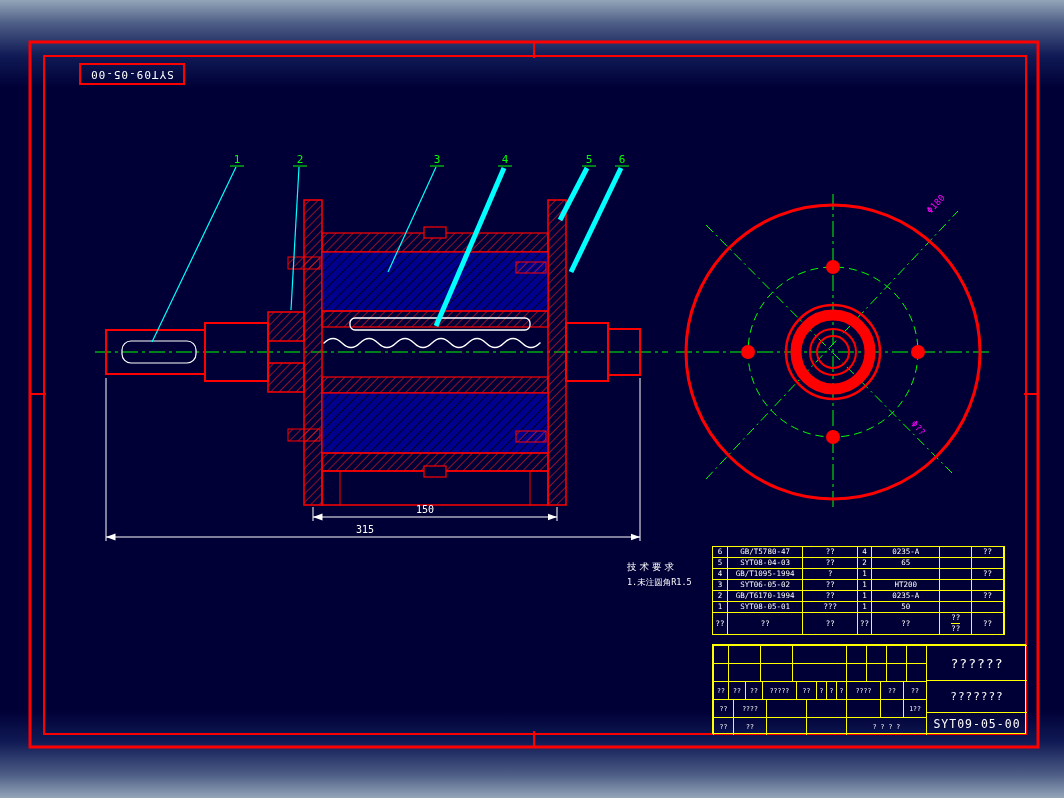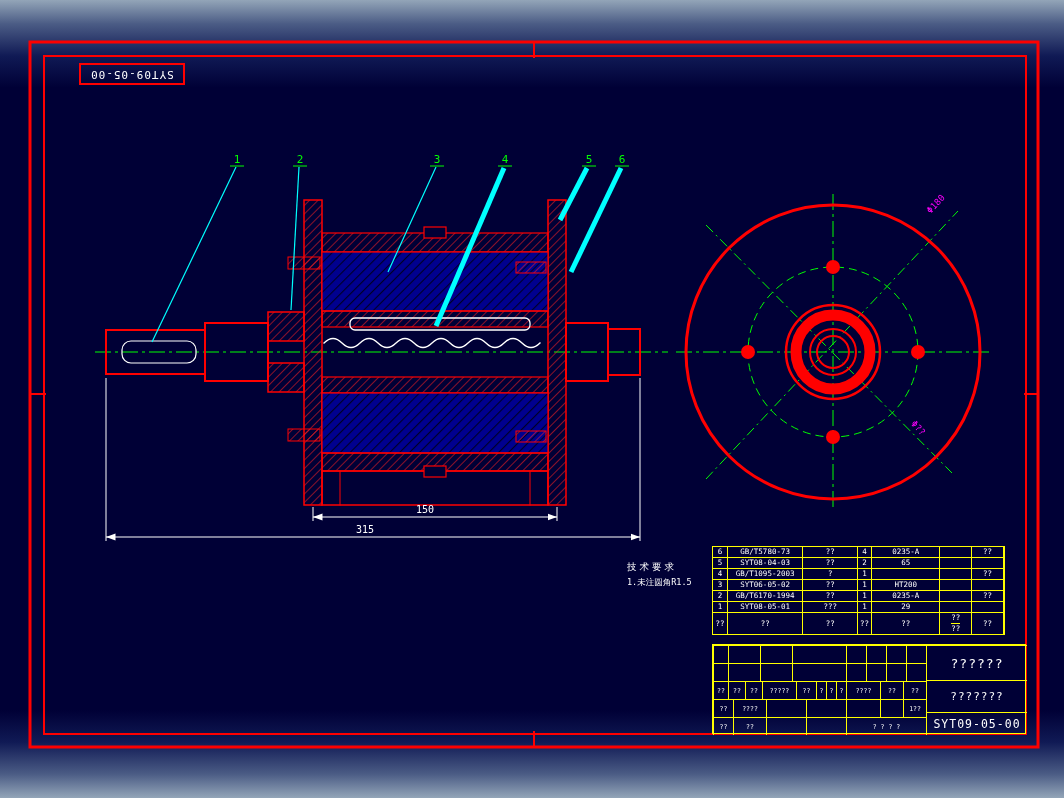--- a/index.html
+++ b/index.html
@@ -164,39 +164,39 @@
     <text x="627" y="585" fill="#ffffff" font-size="8.5">1.未注圆角R1.5</text>
   </svg>
 
   <div class="fliplabel">
     <span>SYT09-05-00</span>
   </div>
 
   <div class="bom">
     <div class="row">
       <div class="c w-no">6</div>
-      <div class="c w-code">GB/T5780-73</div>
+      <div class="c w-code">GB/T5780-47</div>
       <div class="c w-name">??</div>
       <div class="c w-qty">4</div>
       <div class="c w-mat">0235-A</div>
       <div class="c w-wt"></div>
       <div class="c w-rem">??</div>
     </div>
     <div class="row">
       <div class="c w-no">5</div>
       <div class="c w-code">SYT08-04-03</div>
       <div class="c w-name">??</div>
       <div class="c w-qty">2</div>
       <div class="c w-mat">65</div>
       <div class="c w-wt"></div>
       <div class="c w-rem"></div>
     </div>
     <div class="row">
       <div class="c w-no">4</div>
-      <div class="c w-code">GB/T1095-2003</div>
+      <div class="c w-code">GB/T1095-1994</div>
       <div class="c w-name">?</div>
       <div class="c w-qty">1</div>
       <div class="c w-mat"></div>
       <div class="c w-wt"></div>
       <div class="c w-rem">??</div>
     </div>
     <div class="row">
       <div class="c w-no">3</div>
       <div class="c w-code">SYT06-05-02</div>
       <div class="c w-name">??</div>
@@ -212,21 +212,21 @@
       <div class="c w-qty">1</div>
       <div class="c w-mat">0235-A</div>
       <div class="c w-wt"></div>
       <div class="c w-rem">??</div>
     </div>
     <div class="row">
       <div class="c w-no">1</div>
       <div class="c w-code">SYT08-05-01</div>
       <div class="c w-name">???</div>
       <div class="c w-qty">1</div>
-      <div class="c w-mat">29</div>
+      <div class="c w-mat">50</div>
       <div class="c w-wt"></div>
       <div class="c w-rem"></div>
     </div>
     <div class="row hdr">
       <div class="c w-no">??</div>
       <div class="c w-code">??</div>
       <div class="c w-name">??</div>
       <div class="c w-qty">??</div>
       <div class="c w-mat">??</div>
       <div class="c w-wt wtcol">

